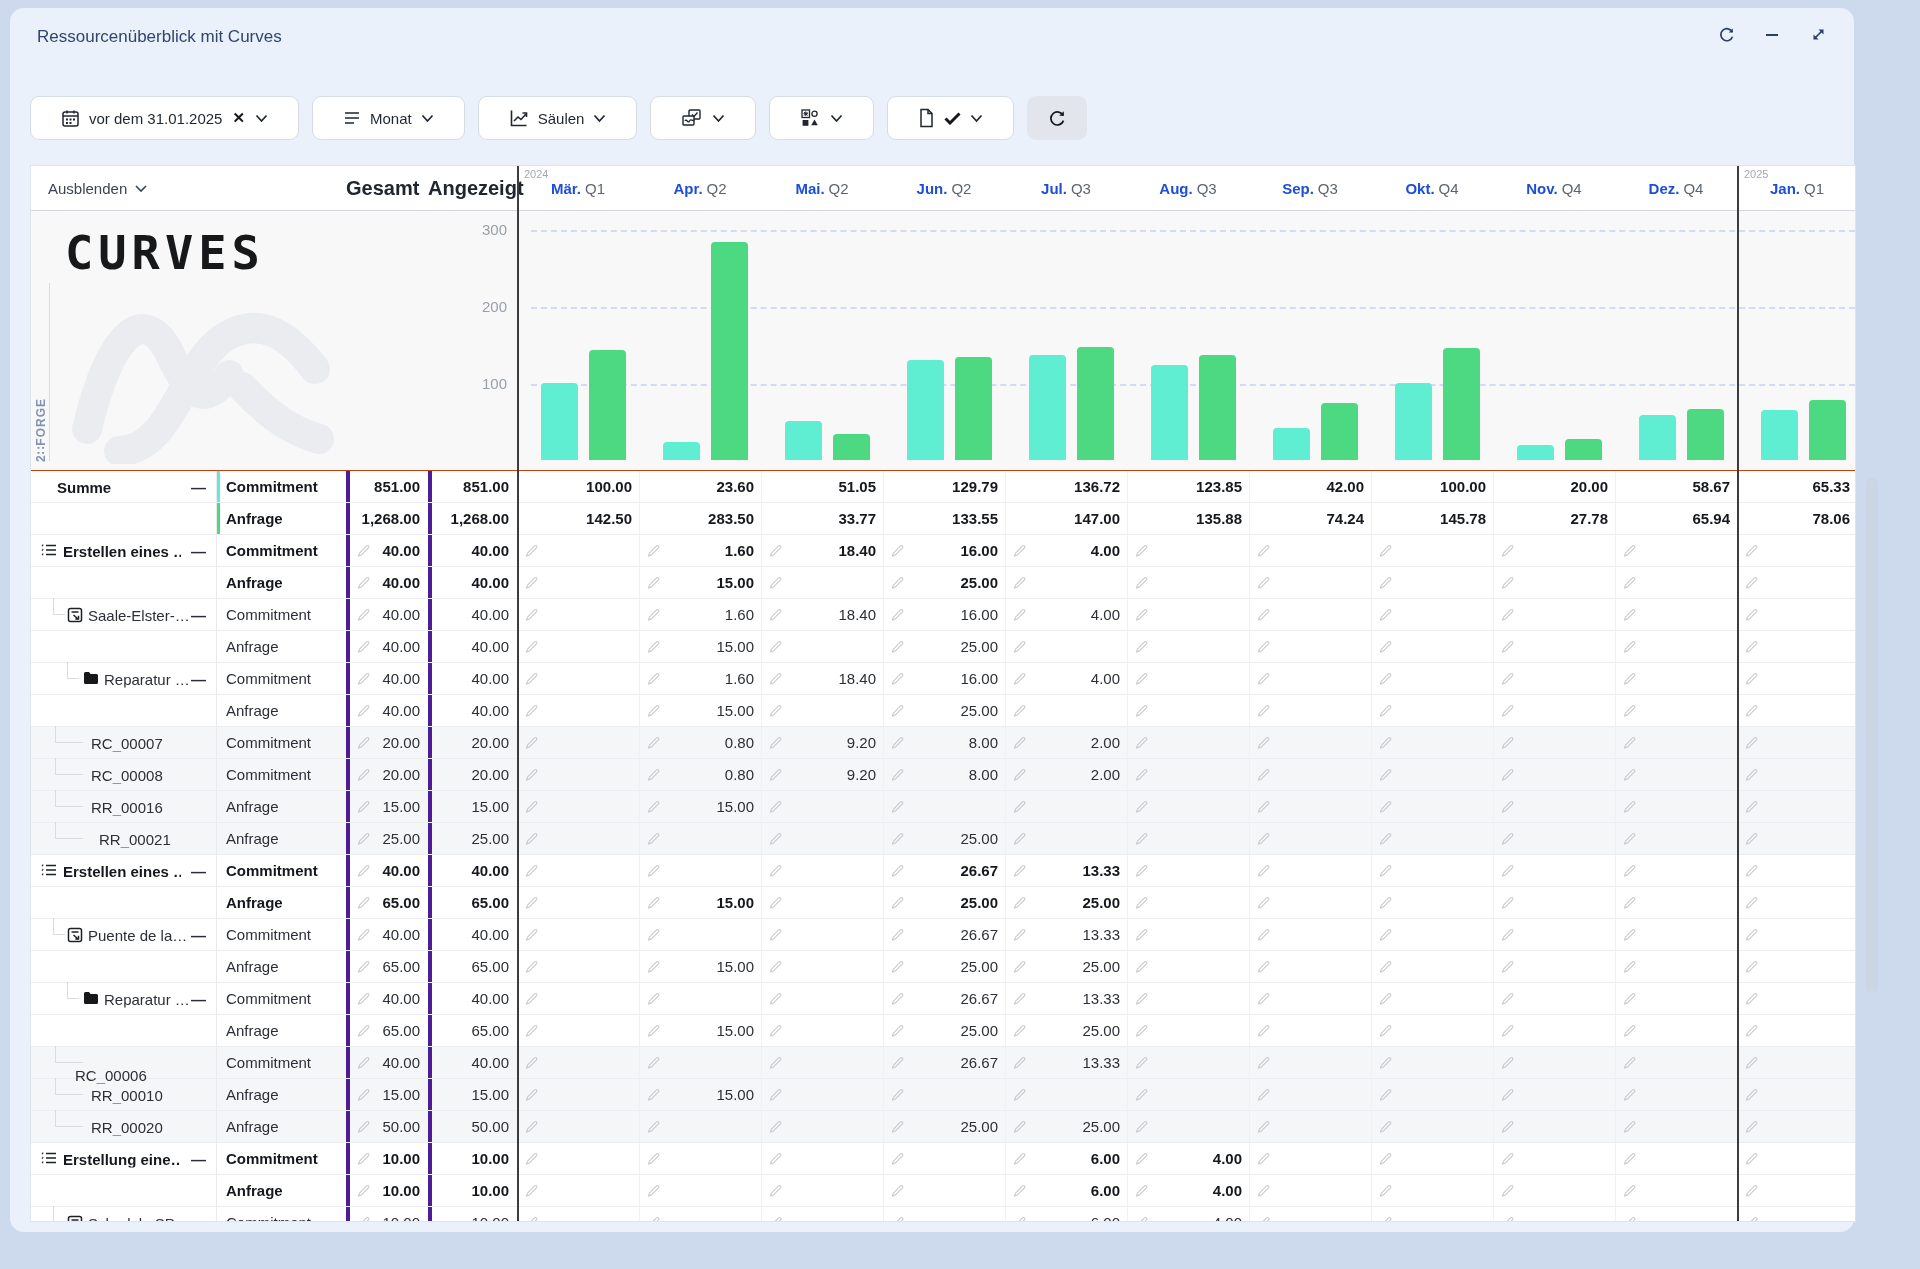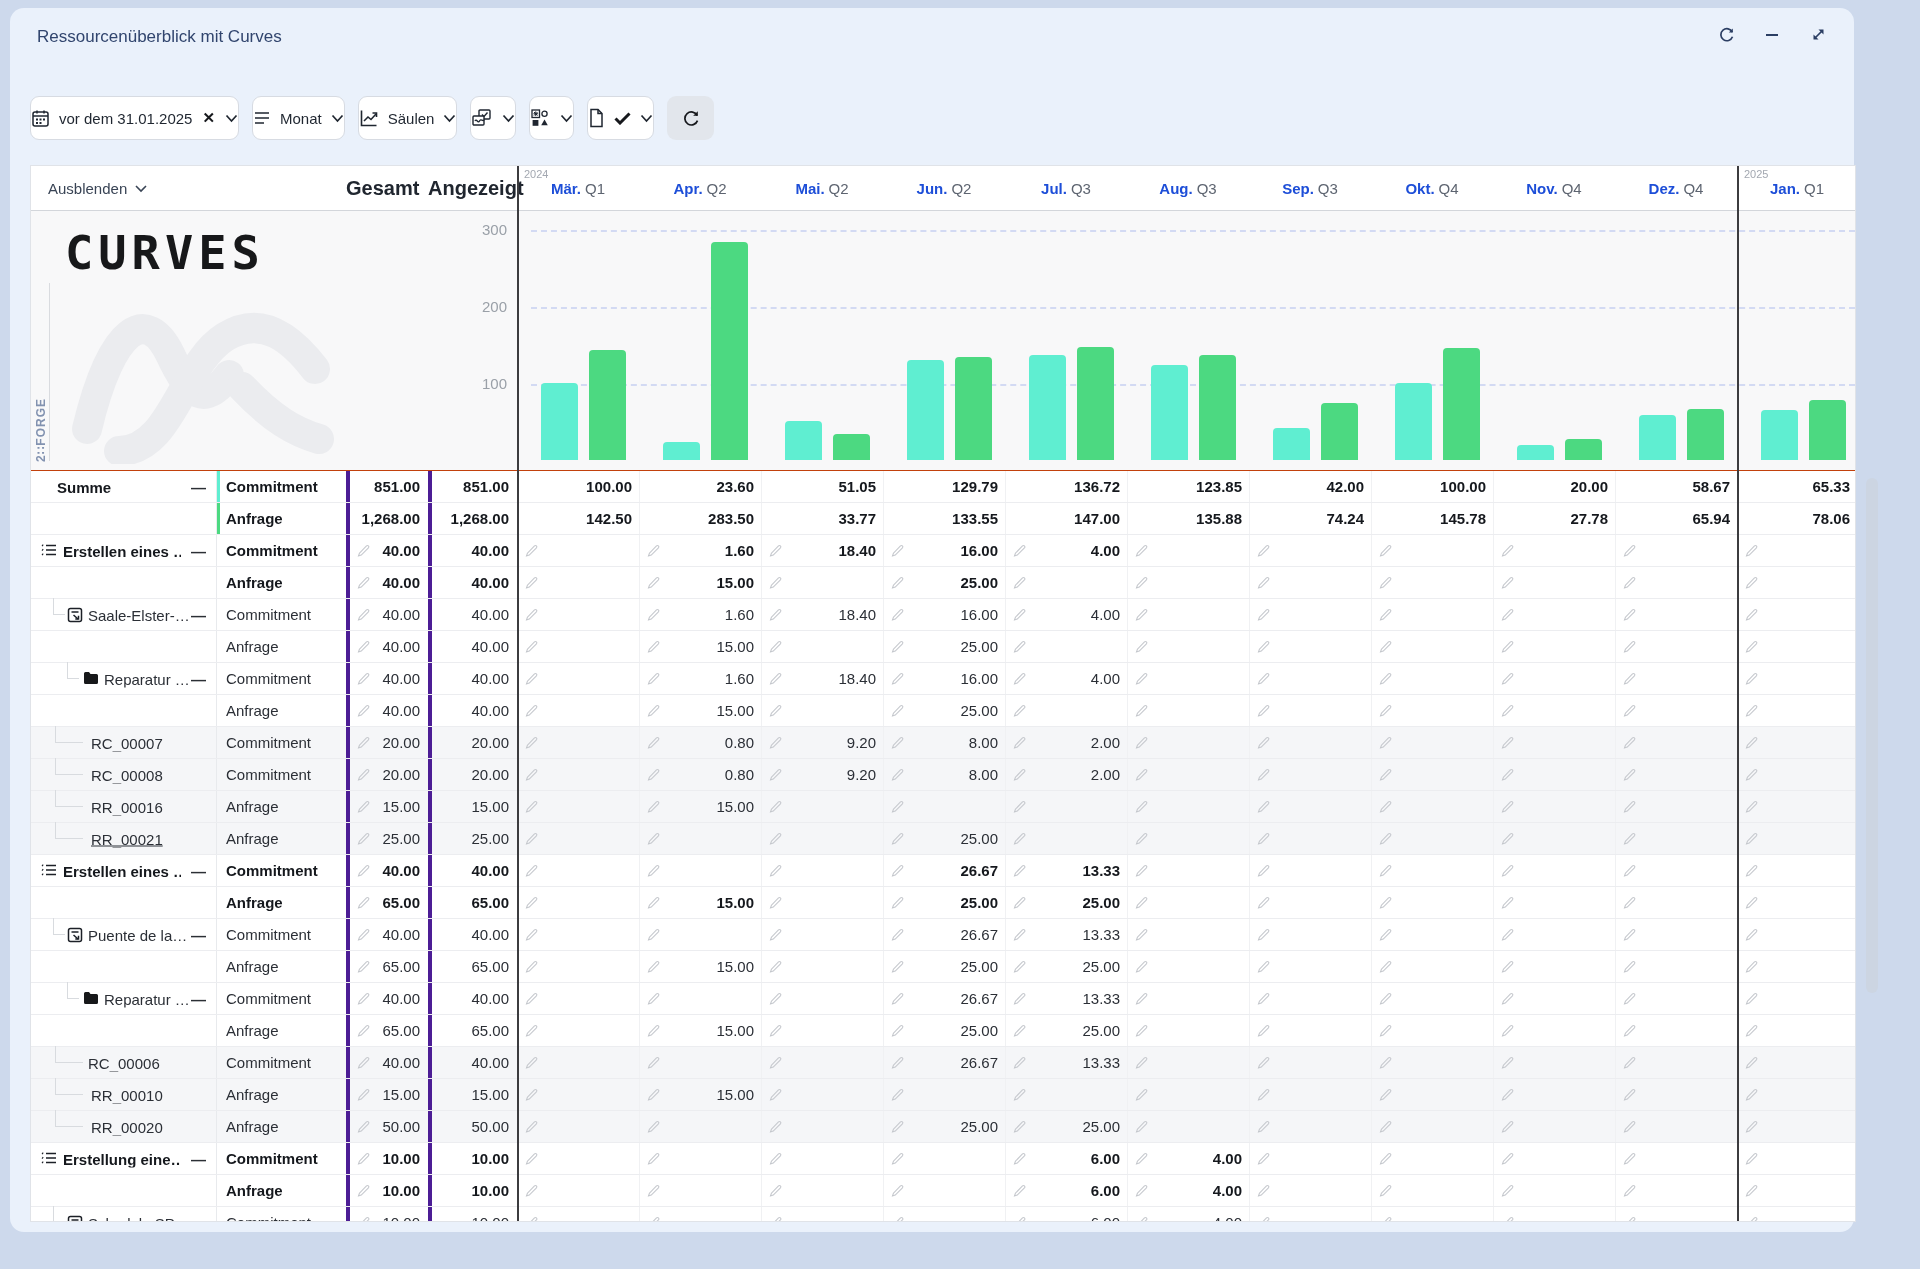--- a/index.html
+++ b/index.html
@@ -9,21 +9,21 @@
   .card { position:absolute; left:10px; top:8px; width:1844px; height:1224px;
           background:#eaf1fb; border-radius:14px; }
 
   
   .win-title { position:absolute; left:27px; top:19px; font-size:17px; color:#31456e; }
   .win-controls { position:absolute; right:26px; top:16px; display:flex; gap:26px; align-items:center; color:#2b3e63; }
   .win-controls .wicon { width:20px; height:20px; cursor:pointer; display:flex; align-items:center; justify-content:center; }
 
   
   .toolbar { position:absolute; left:20px; top:88px; display:flex; gap:13px; align-items:center; }
-  .tbtn { display:inline-flex; align-items:center; gap:9px; height:44px; padding:0 0;
+  .tbtn { display:inline-flex; align-items:center; gap:9px; height:44px; padding:0 30px;
           background:#ffffff; border:1px solid #d7dbe2; border-radius:9px; font-size:15px; color:#1f2630;
           cursor:pointer; }
   .tbtn svg { display:block; }
   .tbtn .x { font-weight:bold; font-size:15px; color:#16181c; padding:0 1px; }
   .tbtn.gray { background:#e2e6ec; border:none; width:47px; justify-content:center; }
   .chev { display:inline-block; }
 
   
   .table-wrap { position:absolute; left:20px; top:157px; width:1826px; height:1057px;
                 background:#ffffff; border:1px solid #e0e3e8; overflow:hidden; }
@@ -1069,21 +1069,21 @@
           </div>
           <div class="c-m">
             <span class="pencil"><svg width="15" height="15" viewBox="0 0 16 16">
                 <path d="M11.2 2.6a1.45 1.45 0 0 1 2.05 2.05L5.6 12.3l-2.9.95.95-2.9z" fill="none" stroke="#c6c9ce" stroke-width="1.2"></path>
               </svg></span>
           </div>
         </div>
         <div class="row grid-cols shaded">
           <div class="c-label">
             <div class="elbow" style="left: 24px; width: 28px; height: 17px;"></div>
-            <span class="lbl" style="left: 60px; text-decoration: underline;">RR_00021</span>
+            <span class="lbl" style="left: 68px;">RR_00021</span>
           </div>
           <div class="c-type">
             <span>Anfrage</span>
           </div>
           <div class="c-num">
             <span class="pencil"><svg width="15" height="15" viewBox="0 0 16 16">
                 <path d="M11.2 2.6a1.45 1.45 0 0 1 2.05 2.05L5.6 12.3l-2.9.95.95-2.9z" fill="none" stroke="#c6c9ce" stroke-width="1.2"></path>
               </svg></span>
             <span>25.00</span>
           </div>
@@ -1602,21 +1602,21 @@
           </div>
           <div class="c-m">
             <span class="pencil"><svg width="15" height="15" viewBox="0 0 16 16">
                 <path d="M11.2 2.6a1.45 1.45 0 0 1 2.05 2.05L5.6 12.3l-2.9.95.95-2.9z" fill="none" stroke="#c6c9ce" stroke-width="1.2"></path>
               </svg></span>
           </div>
         </div>
         <div class="row grid-cols shaded">
           <div class="c-label">
             <div class="elbow" style="left: 24px; width: 28px; height: 17px;"></div>
-            <span class="lbl" style="left: 57px;">RC_00006</span>
+            <span class="lbl" style="left: 44px; margin-top: 12px;">RC_00006</span>
           </div>
           <div class="c-type">
             <span>Commitment</span>
           </div>
           <div class="c-num">
             <span class="pencil"><svg width="15" height="15" viewBox="0 0 16 16">
                 <path d="M11.2 2.6a1.45 1.45 0 0 1 2.05 2.05L5.6 12.3l-2.9.95.95-2.9z" fill="none" stroke="#c6c9ce" stroke-width="1.2"></path>
               </svg></span>
             <span>40.00</span>
           </div>

